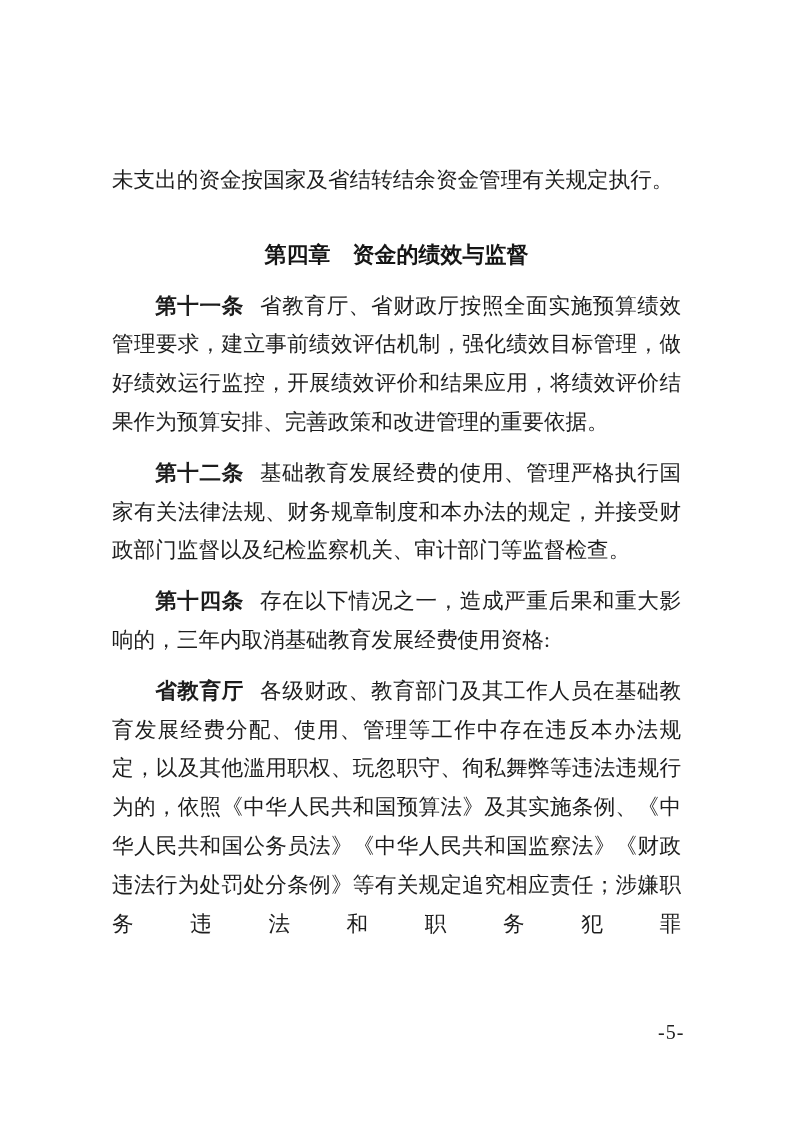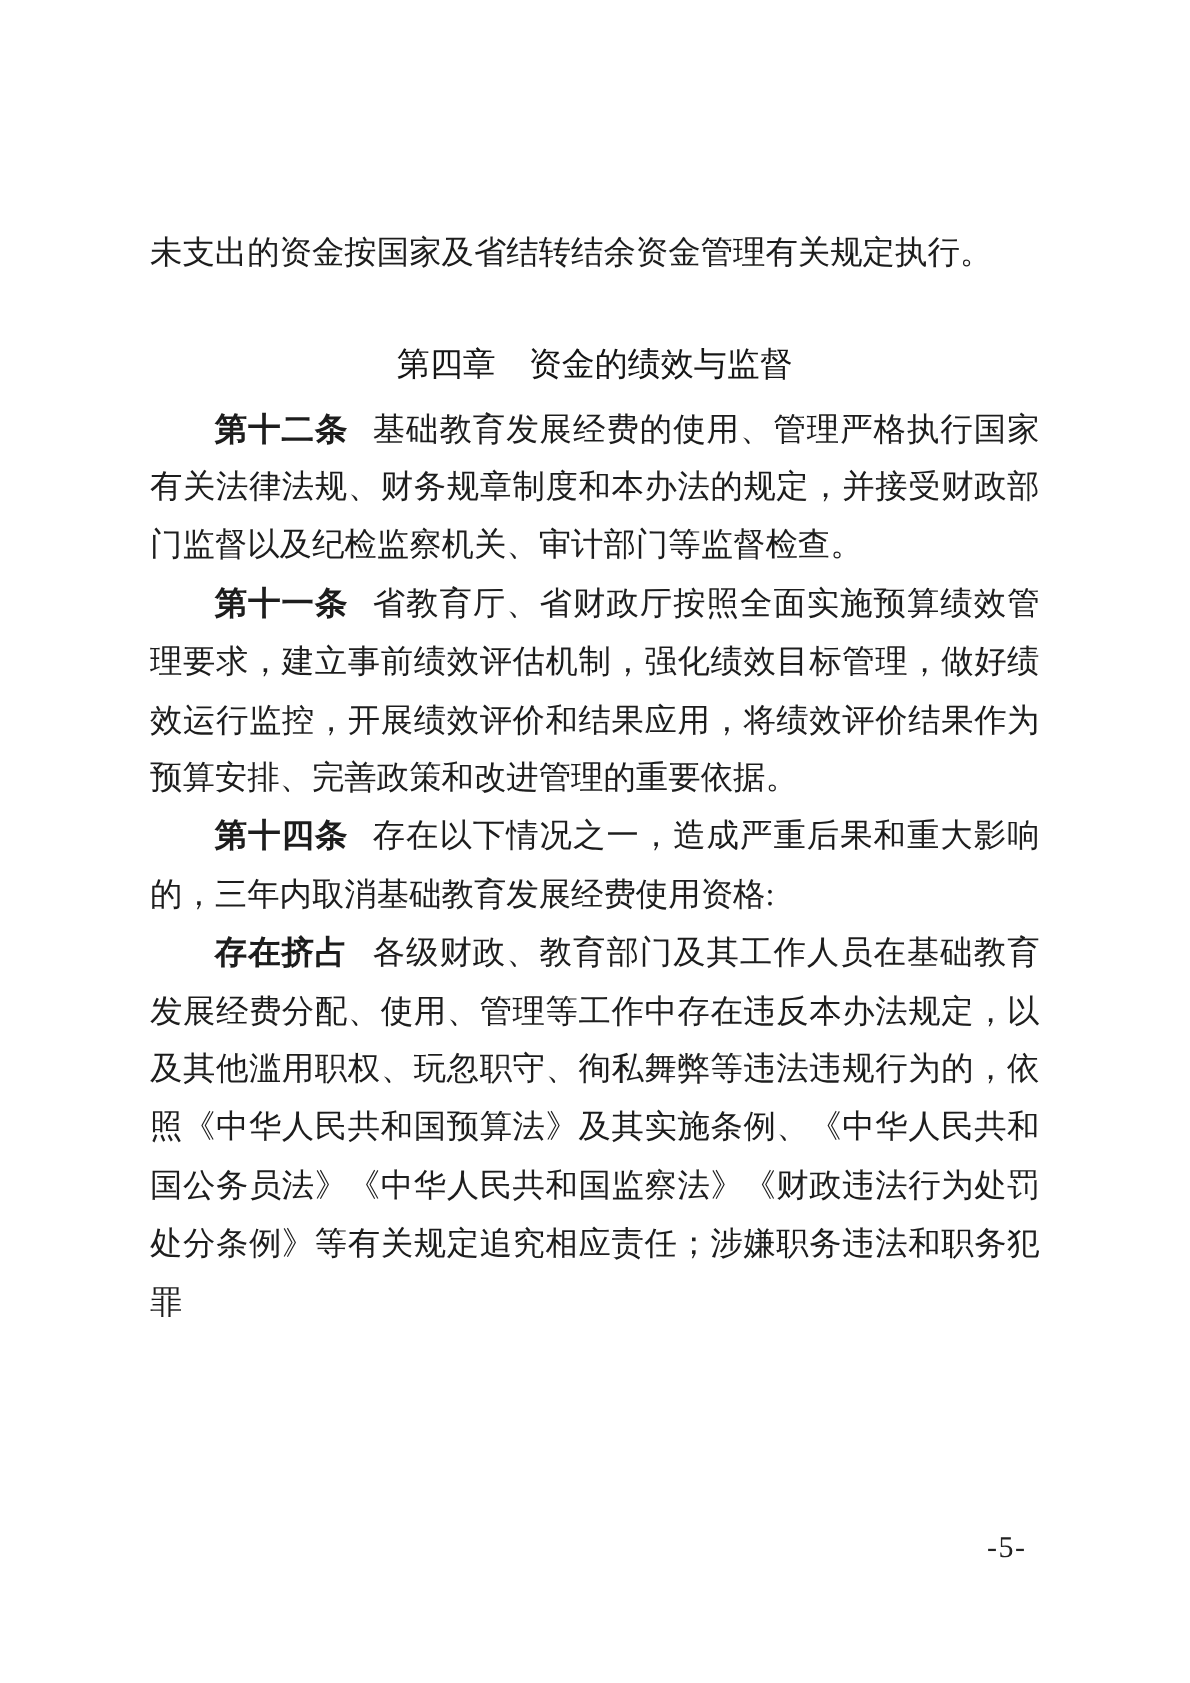--- a/index.html
+++ b/index.html
@@ -18,30 +18,30 @@
     left: 100px;
     top: 149px;
     width: 593px;
     font-family: "Liberation Serif", serif;
     font-size: 21.6px;
     line-height: 38.8px;
     color: #1d1d1d;
     text-align: justify;
   }
   .page p {
-    margin: 0;
+    margin: 12px;
     text-indent: 2em;
     word-break: normal;
   }
   .page p.no-indent {
     text-indent: 0;
   }
   .chapter {
     font-family: "Liberation Sans", sans-serif;
-    font-weight: 400;
+    font-weight: 700;
     font-size: 22px;
     line-height: 38.8px;
     text-align: center;
     text-indent: 0 !important;
     margin: 36px 0 4px 0 !important;
     color: #151515;
   }
   .lead {
     font-weight: 700;
     margin-right: 0.75em;
@@ -62,26 +62,26 @@
 </style>
 </head>
 <body>
 
 <div class="page">
 
   <p class="no-indent">未支出的资金按国家及省结转结余资金管理有关规定执行。</p>
 
   <p class="chapter">第四章　资金的绩效与监督</p>
 
+  <p><b class="lead">第十一条</b><span>省教育厅、省财政厅按照全面实施预算绩效管理要求，建立事前绩效评估机制，强化绩效目标管理，做好绩效运行监控，开展绩效评价和结果应用，将绩效评价结果作为预算安排、完善政策和改进管理的重要依据。</span></p>
+
   <p><b class="lead">第十二条</b><span>基础教育发展经费的使用、管理严格执行国家有关法律法规、财务规章制度和本办法的规定，并接受财政部门监督以及纪检监察机关、审计部门等监督检查。</span></p>
-
-  <p><b class="lead">第十一条</b><span>省教育厅、省财政厅按照全面实施预算绩效管理要求，建立事前绩效评估机制，强化绩效目标管理，做好绩效运行监控，开展绩效评价和结果应用，将绩效评价结果作为预算安排、完善政策和改进管理的重要依据。</span></p>
 
   <p><b class="lead">第十四条</b><span>存在以下情况之一，造成严重后果和重大影响的，三年内取消基础教育发展经费使用资格:</span></p>
 
 
 
 
-  <p class="runover"><b class="lead">存在挤占</b><span>各级财政、教育部门及其工作人员在基础教育发展经费分配、使用、管理等工作中存在违反本办法规定，以及其他滥用职权、玩忽职守、徇私舞弊等违法违规行为的，依照《中华人民共和国预算法》及其实施条例、《中华人民共和国公务员法》《中华人民共和国监察法》《财政违法行为处罚处分条例》等有关规定追究相应责任；涉嫌职务违法和职务犯罪</span></p>
+  <p class="runover"><b class="lead">省教育厅</b><span>各级财政、教育部门及其工作人员在基础教育发展经费分配、使用、管理等工作中存在违反本办法规定，以及其他滥用职权、玩忽职守、徇私舞弊等违法违规行为的，依照《中华人民共和国预算法》及其实施条例、《中华人民共和国公务员法》《中华人民共和国监察法》《财政违法行为处罚处分条例》等有关规定追究相应责任；涉嫌职务违法和职务犯罪</span></p>
 
 </div>
 
 <div class="pageno">-5-</div>
 
 </body></html>

